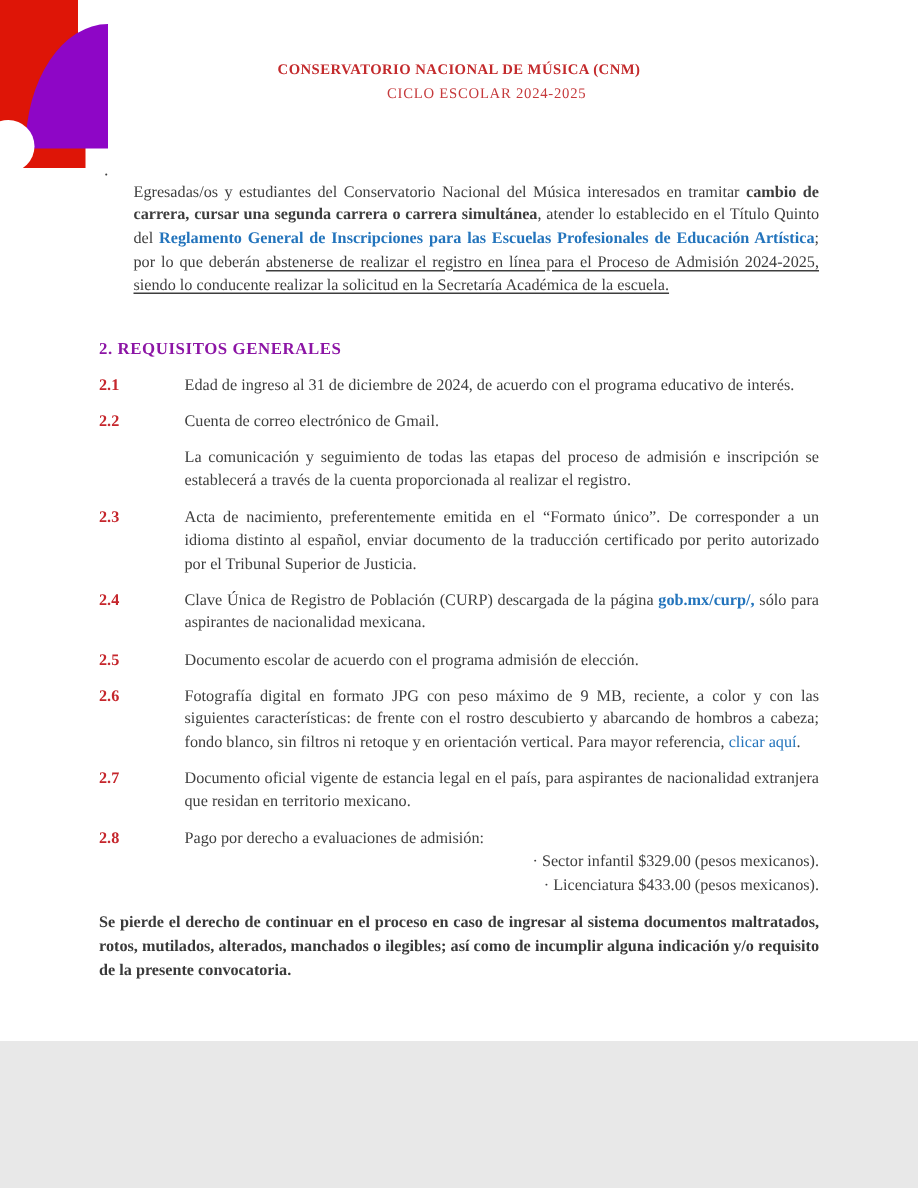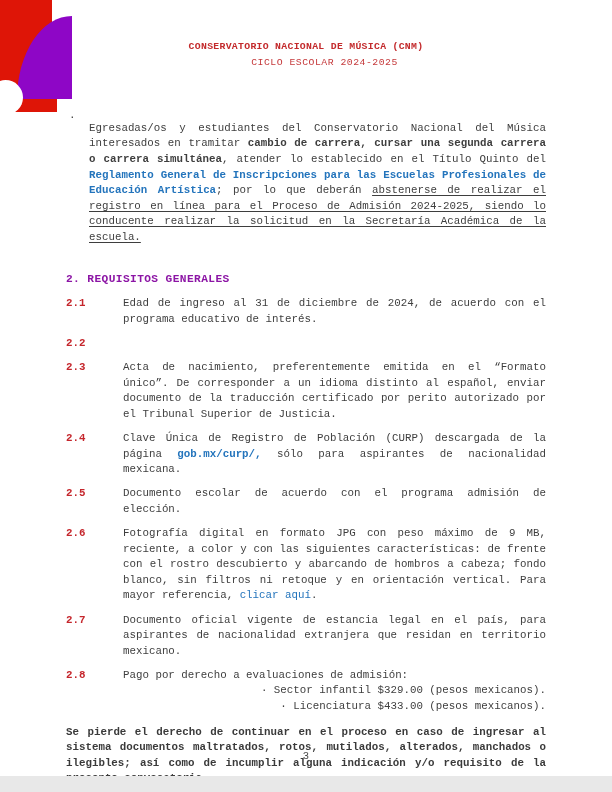--- a/index.html
+++ b/index.html
@@ -1,21 +1,21 @@
 <!DOCTYPE html>
 <html><head>
 <meta charset="utf-8">
 <style>
   html,body { margin:0; padding:0; background:#e8e8e8; }
   .page {
     position:relative;
-    width:612px; height:776px;
+    width:612px; height:694px;
     margin:0 auto;
     background:#ffffff;
-    font-family:Liberation Mono, monospace;
+    font-family:Liberation Serif, serif;
     color:#3E3E3E;
     overflow:hidden;
   }
   
   .decor-red   { position:absolute; left:0;   top:0;    width:52px; height:112px; background:#DE1507; }
   .decor-red-ext { position:absolute; left:40px; top:95px; width:17px; height:17px; background:#DE1507; }
   .decor-purple{ position:absolute; left:17px; top:16px; width:55px; height:83px;
                  background:#8E06C6; border-top-left-radius:100% 100%; }
   .decor-cut   { position:absolute; left:-12px; top:80px; width:35px; height:35px;
                  background:#ffffff; border-radius:50%; }
@@ -73,20 +73,22 @@
     <div class="item">
       <div class="item-label">2.1</div>
       <div class="item-body">
           <p>Edad de ingreso al 31 de diciembre de 2024, de acuerdo con el programa educativo de interés.</p>
         </div>
     </div>
 
     <div class="item">
       <div class="item-label">2.2</div>
       <div class="item-body">
+        <p>Cuenta de correo electrónico de Gmail.</p>
+        <p class="sub">La comunicación y seguimiento de todas las etapas del proceso de admisión e inscripción se establecerá a través de la cuenta proporcionada al realizar el registro.</p>
       </div>
     </div>
 
     <div class="item">
       <div class="item-label">2.3</div>
       <div class="item-body">
           <p>Acta de nacimiento, preferentemente emitida en el “Formato único”. De corresponder a un idioma distinto al español, enviar documento de la traducción certificado por perito autorizado por el Tribunal Superior de Justicia.</p>
         </div>
     </div>
 

